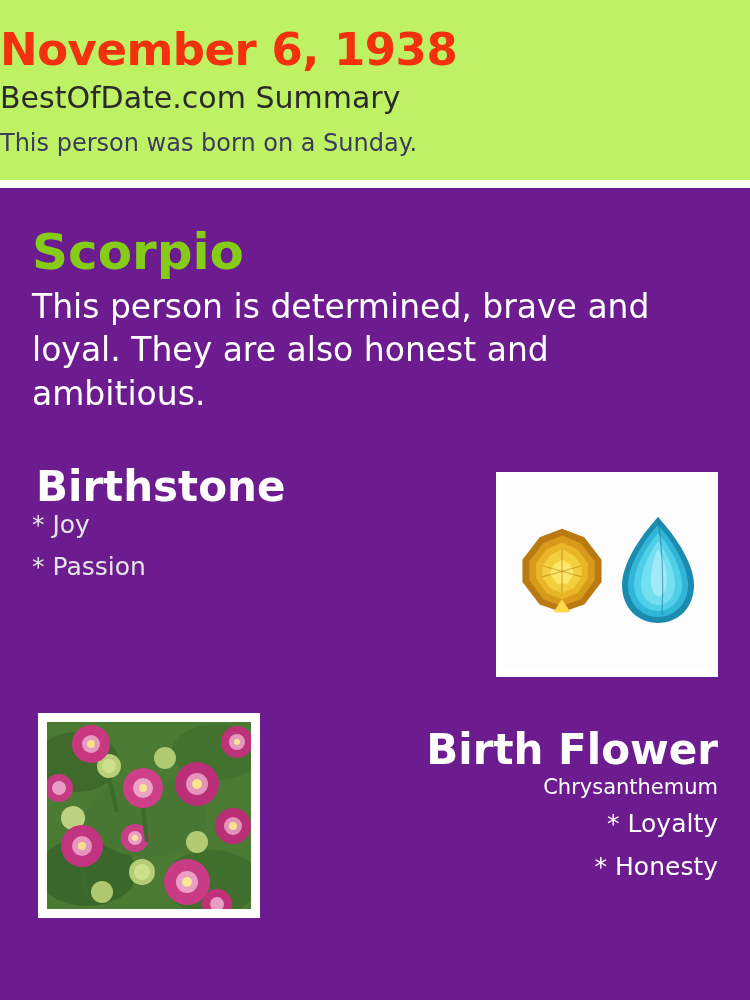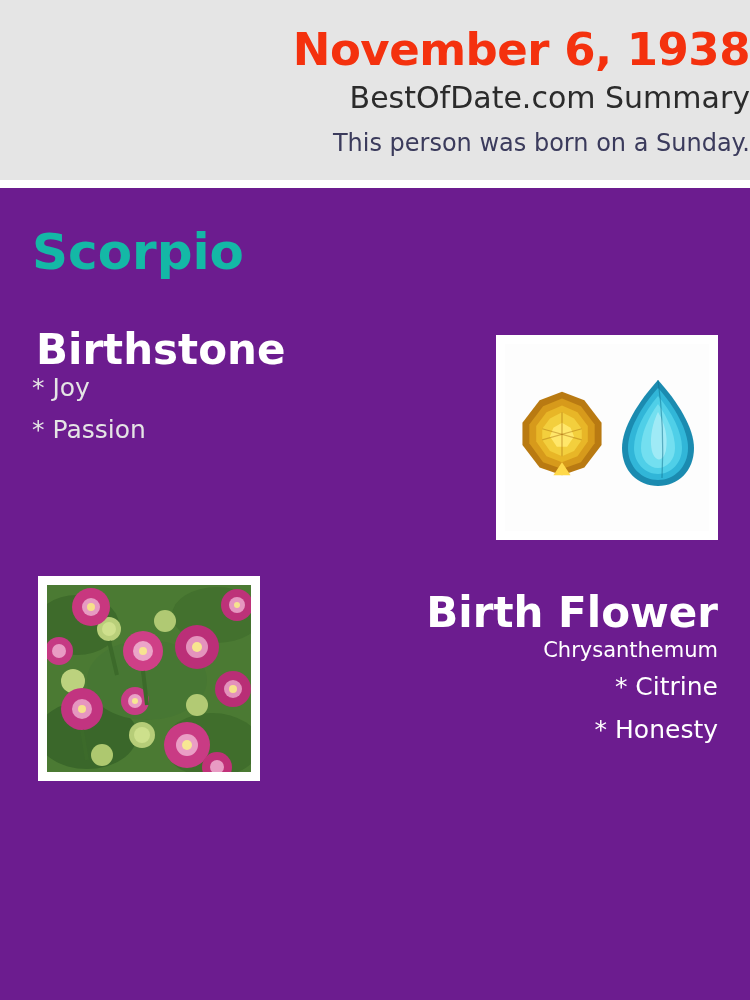--- a/index.html
+++ b/index.html
@@ -15,23 +15,23 @@
   }
   .page {
     width: 750px;
     height: 1000px;
     position: relative;
     background: #ffffff;
   }
 
   
   .header {
-    background: #e5e5e5;
+    background: #bef264;
     padding: 26px 0 16px 0;
-    text-align: right;
+    text-align: left;
     box-sizing: border-box;
     height: 180px;
   }
   .header-date {
     color: #f4310e;
     font-size: 45px;
     font-weight: bold;
     line-height: 1.05;
     margin: 0 0 8px 0;
     letter-spacing: -0.5px;
@@ -56,21 +56,21 @@
     position: absolute;
     top: 188px;
     left: 0;
     width: 750px;
     height: 812px;
     box-sizing: border-box;
     padding: 28px 32px 0 32px;
   }
 
   .sign-name {
-    color: #14b8a6;
+    color: #84cc16;
     font-size: 50px;
     font-weight: bold;
     margin: 10px 0 6px 0;
     line-height: 1.05;
   }
   .sign-desc {
     color: #ffffff;
     font-size: 33px;
     line-height: 1.33;
     margin: 0;
@@ -195,20 +195,21 @@
 
   <div class="header">
     <div class="header-date">November 6, 1938</div>
     <div class="header-site">BestOfDate.com Summary</div>
     <div class="header-sub">This person was born on a Sunday.</div>
   </div>
 
   <div class="panel">
 
     <div class="sign-name">Scorpio</div>
+    <div class="sign-desc">This person is determined, brave and loyal. They are also honest and ambitious.</div>
 
     <div class="stone-row">
       <div class="stone-text">
         <div class="stone-title">Birthstone</div>
         <div class="bullet">* Joy</div>
         <div class="bullet">* Passion</div>
       </div>
 
       <div class="stone-img">
         <div class="stone-img-inner">
@@ -311,19 +312,19 @@
             <path d="M62 56 L70 90" stroke="#3c6a2a" stroke-width="4" fill="none"></path>
             <path d="M96 86 L100 120" stroke="#3c6a2a" stroke-width="4" fill="none"></path>
             <path d="M35 145 L40 175" stroke="#3c6a2a" stroke-width="4" fill="none"></path>
           </svg>
         </div>
       </div>
 
       <div class="flower-text">
         <div class="flower-title">Birth Flower</div>
         <div class="flower-sub">Chrysanthemum</div>
-        <div class="flower-bullet">* Citrine</div>
+        <div class="flower-bullet">* Loyalty</div>
         <div class="flower-bullet">* Honesty</div>
       </div>
     </div>
 
   </div>
 </div>
 
 </body></html>

